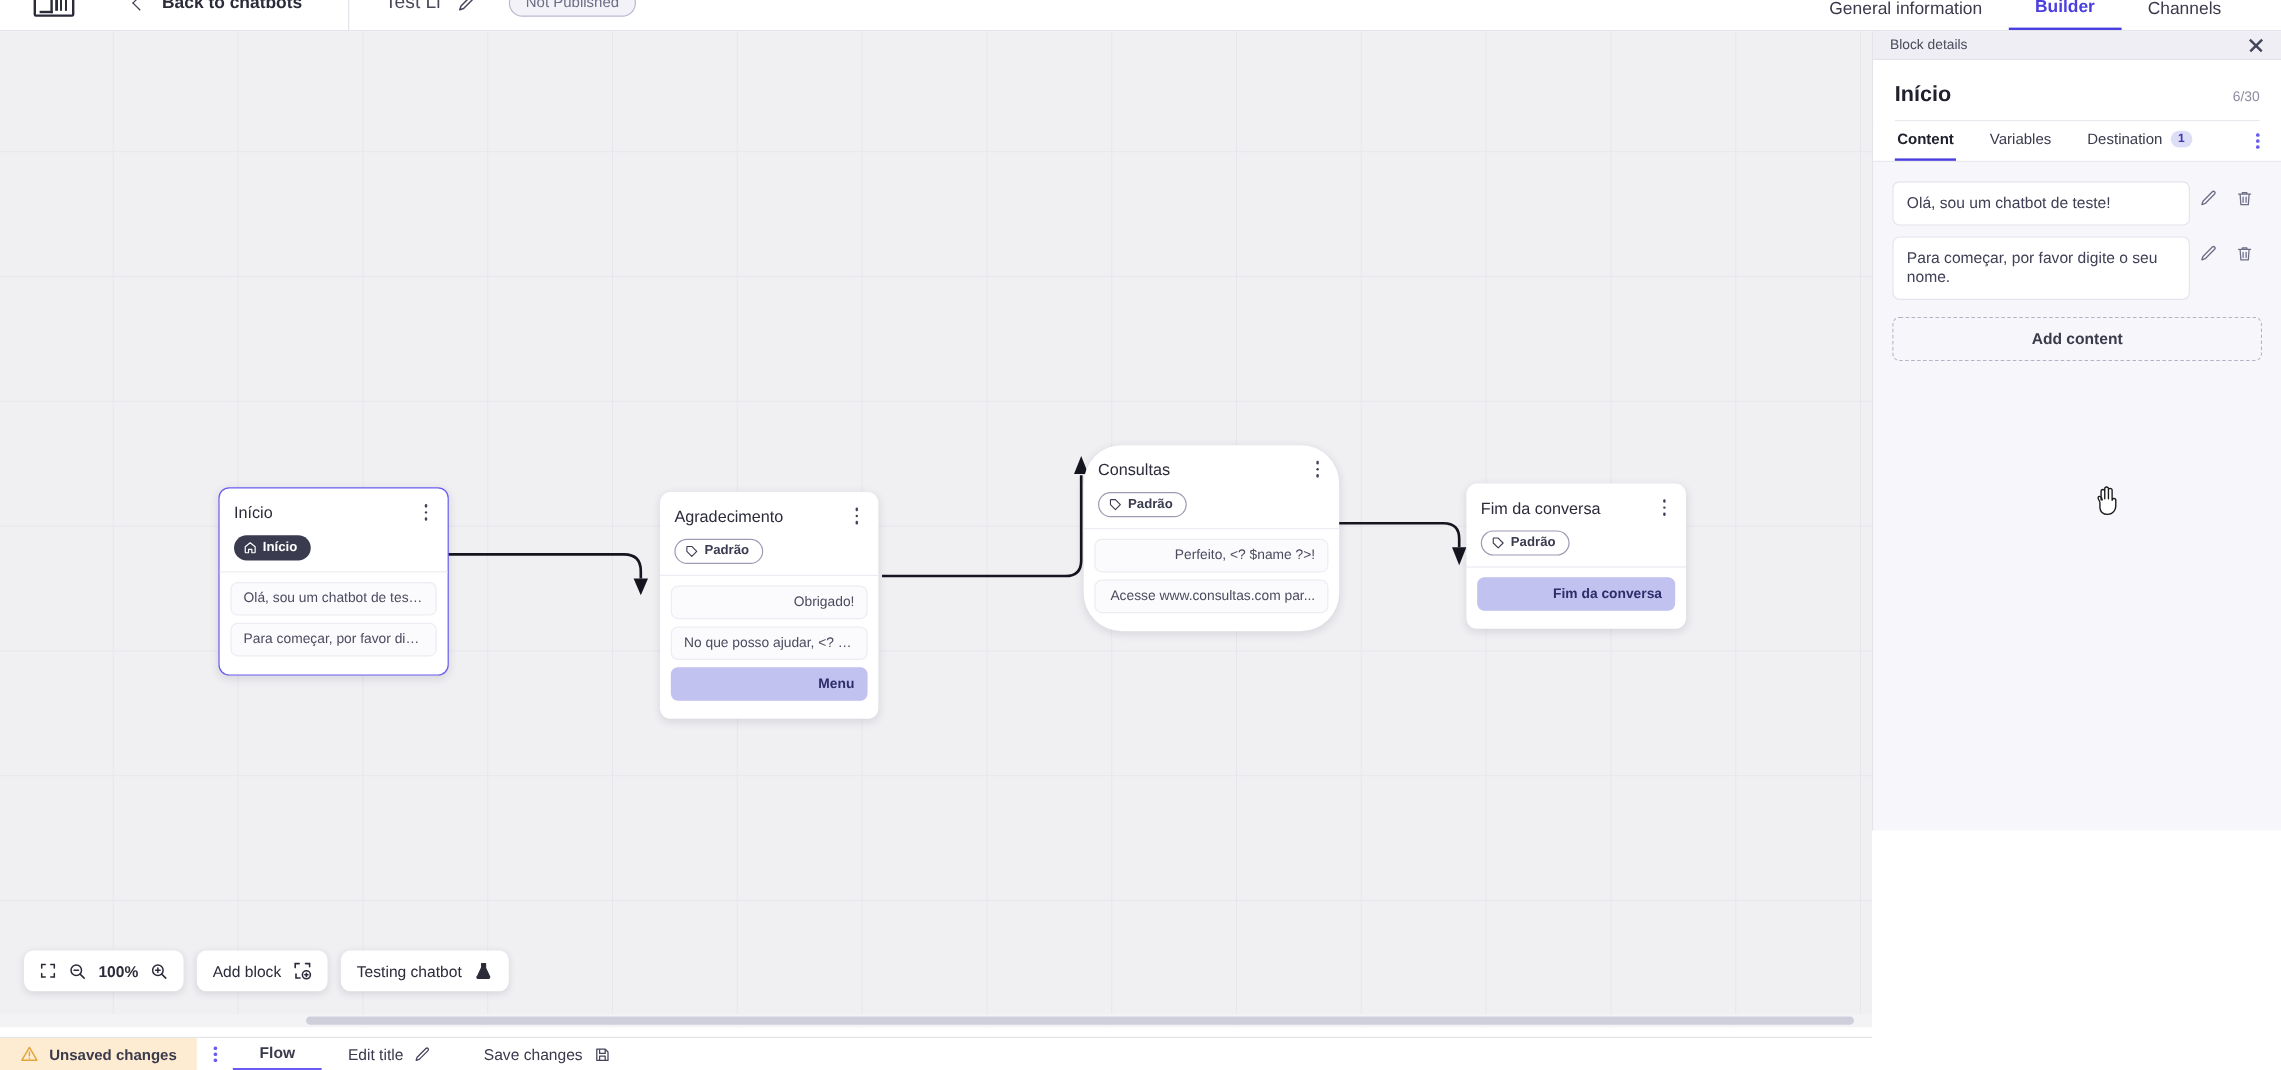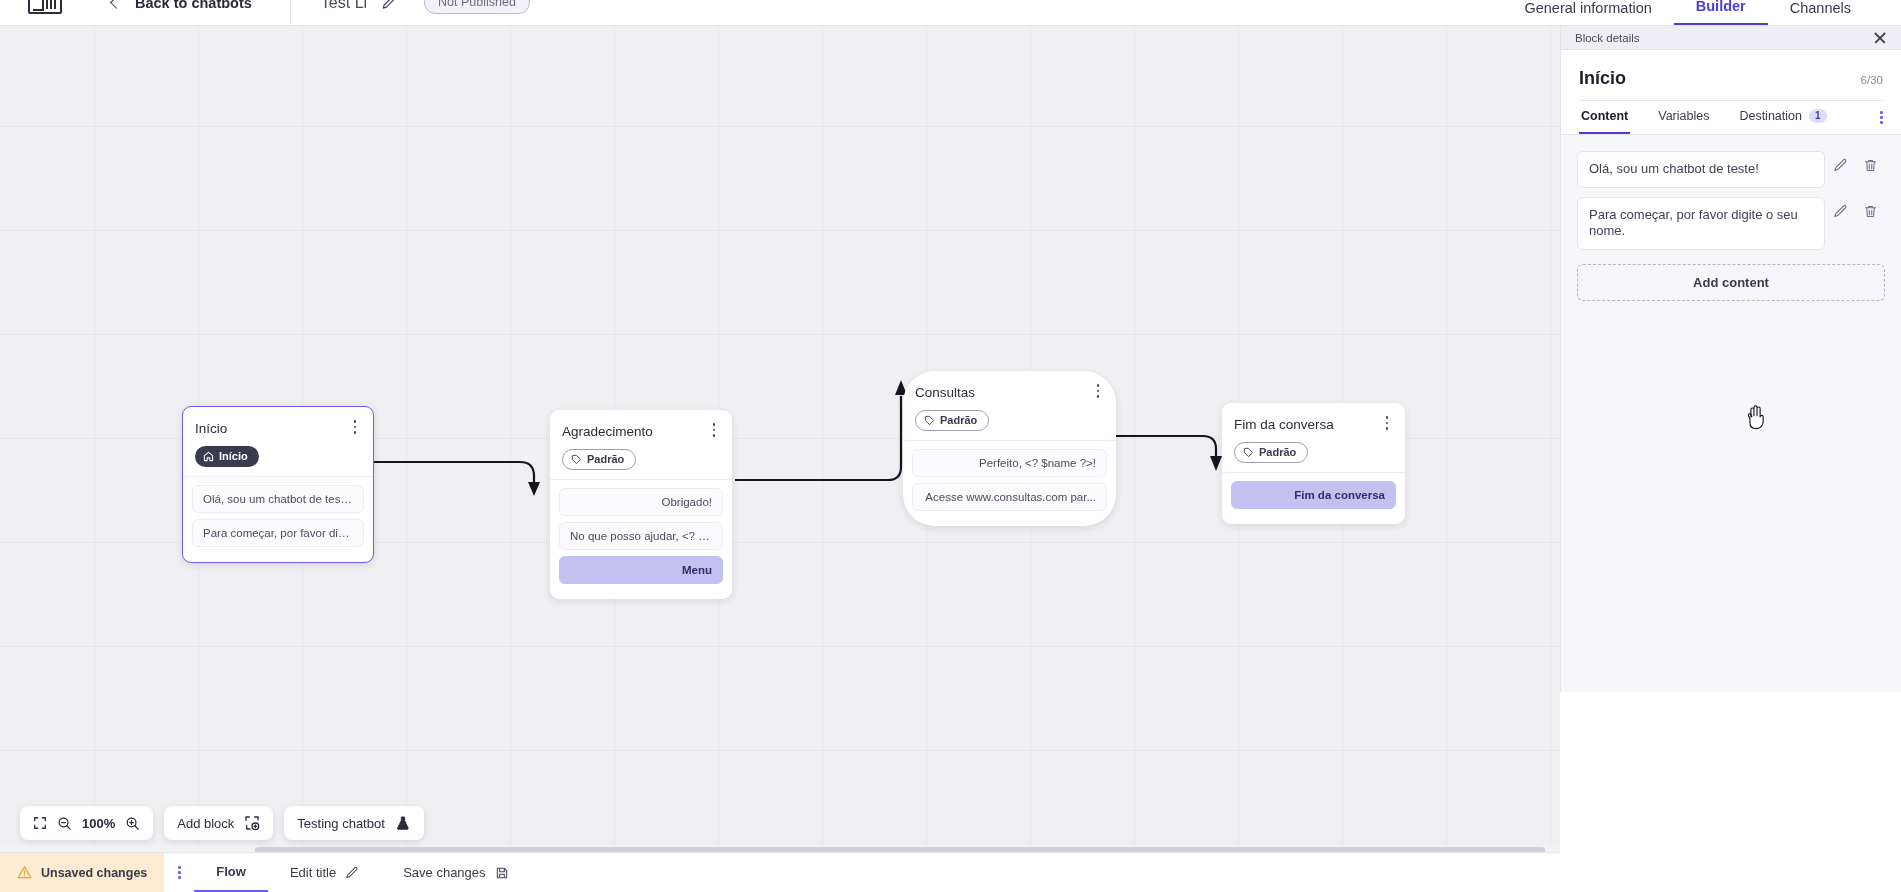--- a/index.html
+++ b/index.html
@@ -108,35 +108,35 @@
     margin-bottom: 6px; white-space: nowrap; overflow: hidden;
     text-overflow: ellipsis;
     text-align: right;
   }
   .msg.hl {
     background: #c2c2f0; border-color: #c2c2f0; color: #2d2d6a; font-weight: 700;
   }
   .blk-divider { height: 1px; background: #ececf2; margin: 0 0 8px; }
 
   
-  .ctools { position: absolute; left: 20px; bottom: 16px; display: flex; gap: 11px; z-index: 9; }
+  .ctools { position: absolute; left: 20px; bottom: 30px; display: flex; gap: 11px; z-index: 9; }
   .pill {
     background: #ffffff; border-radius: 8px; box-shadow: 0 2px 6px rgba(40,40,70,.13);
     height: 34px; display: flex; align-items: center; padding: 0 13px; gap: 10px;
     font-size: 13px; color: #2b2b3a; cursor: pointer; white-space: nowrap;
   }
   .zoomval { font-weight: 600; font-size: 13px; }
 
   
   .hscroll { position: absolute; left: 0; bottom: 0; width: 1560px; height: 11px; background: #f3f3f6; }
   .hscroll-thumb { position: absolute; left: 255px; top: 2px; height: 7px; width: 1290px; background: #cfcfdb; border-radius: 5px; }
 
   
   .statusbar {
-    position: absolute; left: 0; bottom: 0; width: 1560px; height: 40px;
+    position: absolute; left: 0; bottom: 0; width: 1560px; height: 28px;
     background: #ffffff; border-top: 1px solid #e3e3ea;
     display: flex; align-items: stretch; z-index: 20;
   }
   .unsaved {
     background: #fdecd2; display: flex; align-items: center; gap: 9px;
     padding: 0 17px; font-size: 12.5px; color: #3a3a4c; font-weight: 600; white-space: nowrap;
   }
   .sb-kebab {
     width: 30px; display: flex; flex-direction: column; align-items: center;
     justify-content: center; gap: 2.5px; cursor: pointer;

